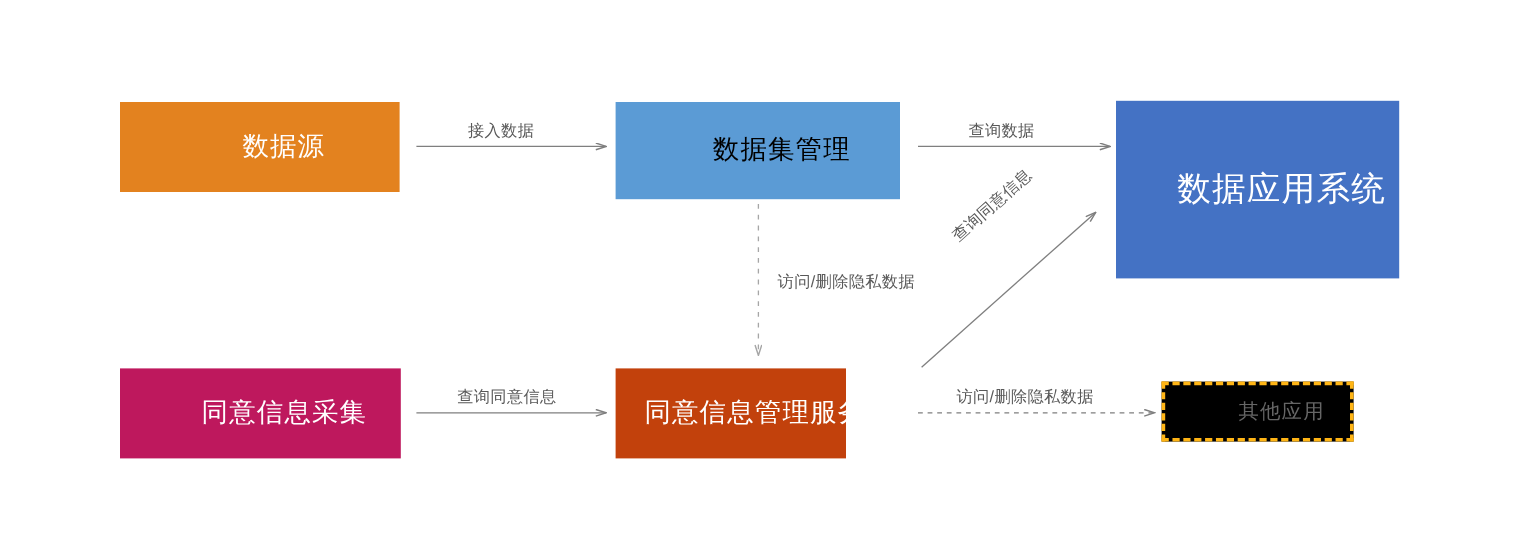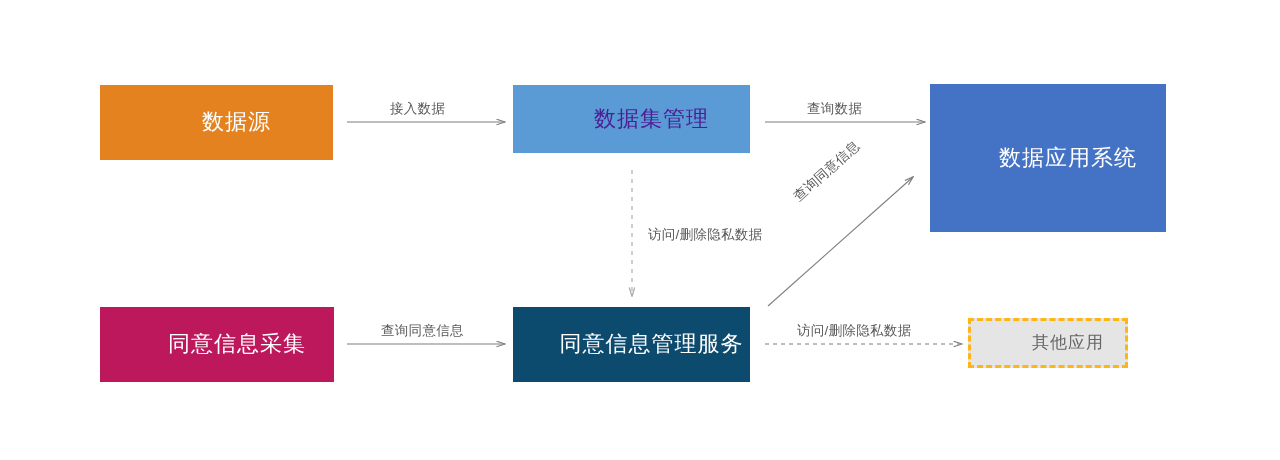--- a/index.html
+++ b/index.html
@@ -34,46 +34,46 @@
   }
 
   
   .node--data-source {
     left: 100px; top: 85px; width: 233px; height: 75px;
     background: #E3821F;
     color: #ffffff;
     font-size: 22px;
   }
   .node--dataset-mgmt {
-    left: 513px; top: 85px; width: 237px; height: 68px;
+    left: 513px; top: 85px; width: 237px; height: 81px;
     background: #5B9BD5;
-    color: #4c1d95;
+    color: #000000;
     font-size: 22px;
   }
   .node--app-system {
     left: 930px; top: 84px; width: 236px; height: 148px;
     background: #4472C4;
     color: #ffffff;
-    font-size: 22px;
+    font-size: 28px;
   }
   .node--consent-collect {
     left: 100px; top: 307px; width: 234px; height: 75px;
     background: #be185d;
     color: #ffffff;
     font-size: 22px;
   }
   .node--consent-service {
-    left: 513px; top: 307px; width: 237px; height: 75px;
-    background: #0c4a6e;
+    left: 513px; top: 307px; width: 192px; height: 75px;
+    background: #c2410c;
     color: #ffffff;
     font-size: 22px;
   }
   .node--other-app {
     left: 968px; top: 318px; width: 160px; height: 50px;
-    background: #e5e5e5;
+    background: #000000;
     border: 3px dashed #FFB515;
     color: #666666;
     font-size: 17px;
   }
 
   
   #edges {
     position: absolute;
     left: 0; top: 0;
     width: 1280px; height: 460px;

